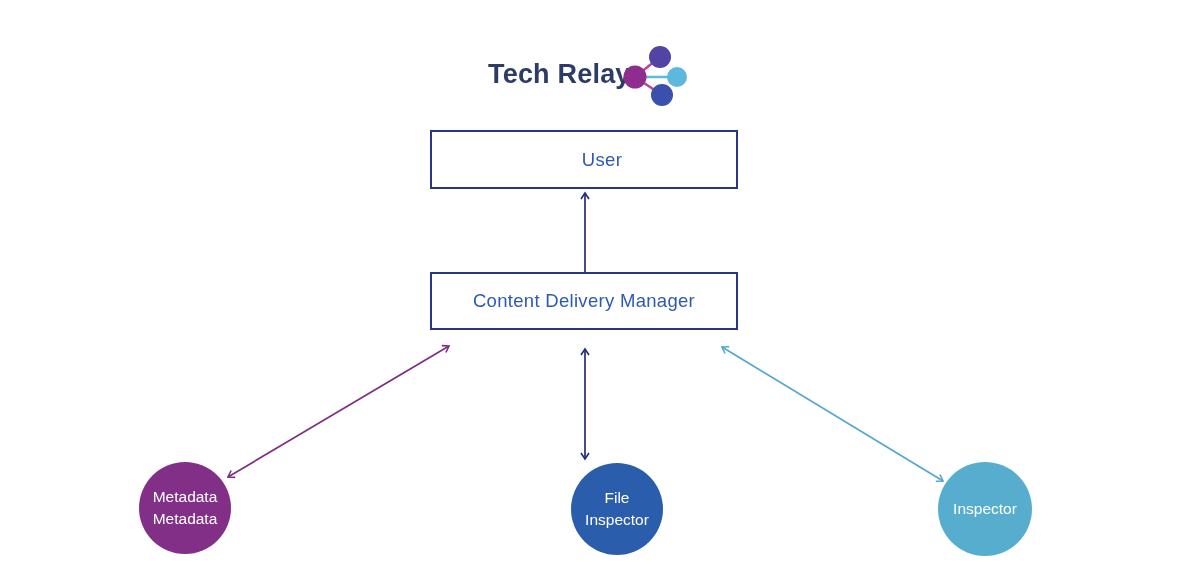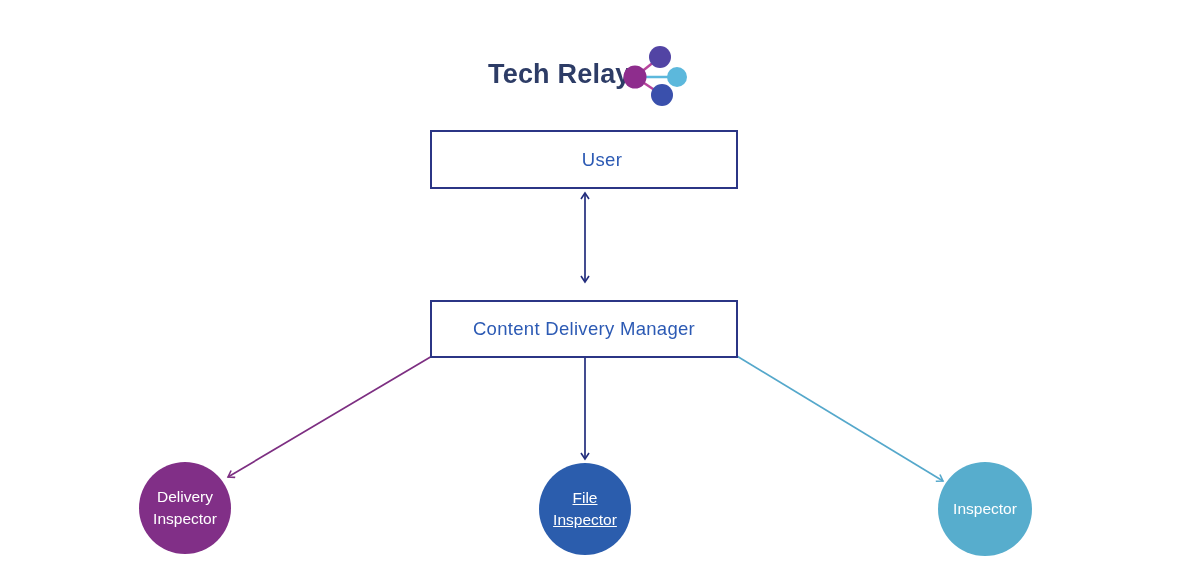--- a/index.html
+++ b/index.html
@@ -46,39 +46,39 @@
     background: #ffffff;
     display: flex;
     align-items: center;
     justify-content: center;
     color: var(--box-text, #2c5ab4);
     font-size: 18.5px;
     font-weight: 500;
     letter-spacing: 0.3px;
   }
   .rect-user { left: 430px; top: 130px; height: 59px; padding-left: 36px; }
-  .rect-cdm  { left: 430px; top: 300px; height: 58px; }
+  .rect-cdm  { left: 430px; top: 272px; height: 58px; }
 
   
   .circle-node {
     position: absolute;
     border-radius: 50%;
     display: flex;
     align-items: center;
     justify-content: center;
     text-align: center;
     color: #ffffff;
     font-size: 15.5px;
     font-weight: 500;
     line-height: 1.4;
     padding: 4px;
     box-sizing: border-box;
   }
   .circle-metadata { left: 139px; top: 462px; width: 92px; height: 92px; background: var(--node-purple, #812f87); }
-  .circle-file     { left: 539px; top: 463px; width: 92px; height: 92px; background: var(--node-blue, #2b5dad); text-decoration: underline; }
+  .circle-file     { left: 571px; top: 463px; width: 92px; height: 92px; background: var(--node-blue, #2b5dad); }
   .circle-reporter { left: 938px; top: 462px; width: 94px; height: 94px; background: var(--node-cyan, #57adcd); }
 
   
   .edges {
     position: absolute;
     left: 0; top: 0;
     width: 1200px;
     height: 580px;
     pointer-events: none;
   }
@@ -125,21 +125,21 @@
   </svg>
 
   <div class="rect-node rect-user">
     <span>User</span>
   </div>
   <div class="rect-node rect-cdm">
     <span>Content Delivery Manager</span>
   </div>
 
   <div class="circle-node circle-metadata">
-    <span>Delivery Inspector</span>
+    <span>Metadata Metadata</span>
   </div>
   <div class="circle-node circle-file">
     <span>File Inspector</span>
   </div>
   <div class="circle-node circle-reporter">
     <span>Inspector</span>
   </div>
 
 </div>
 

